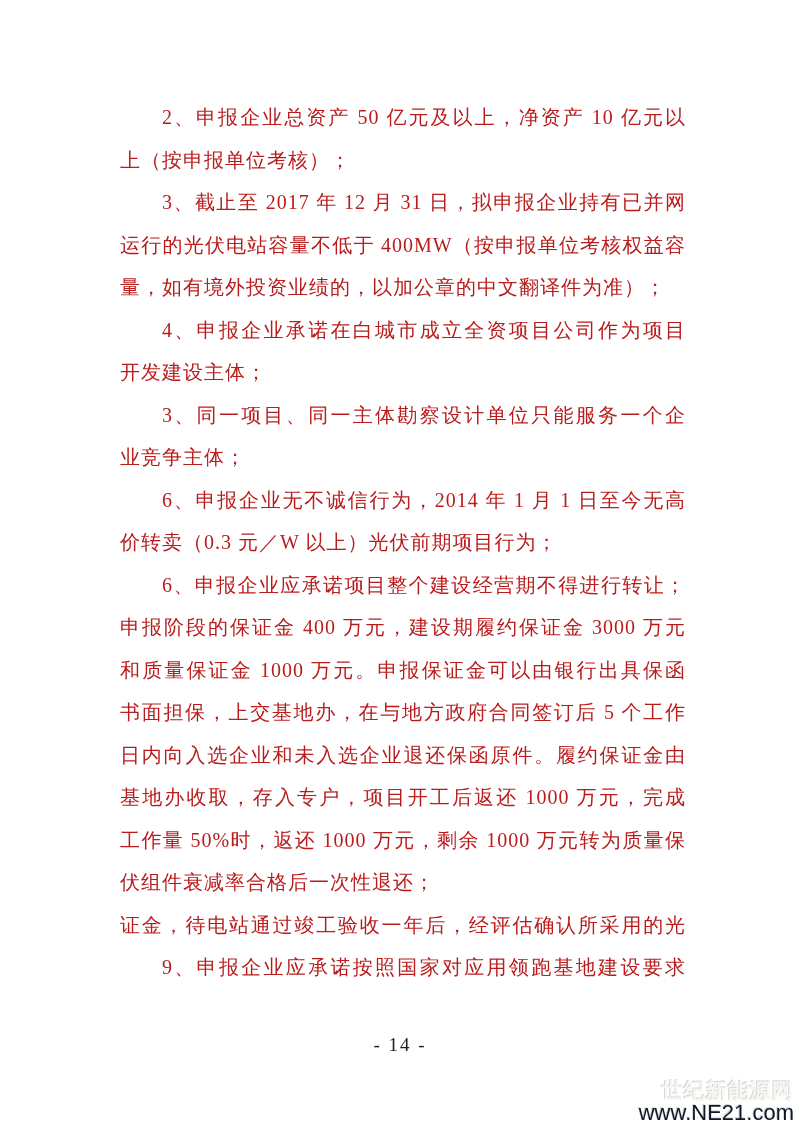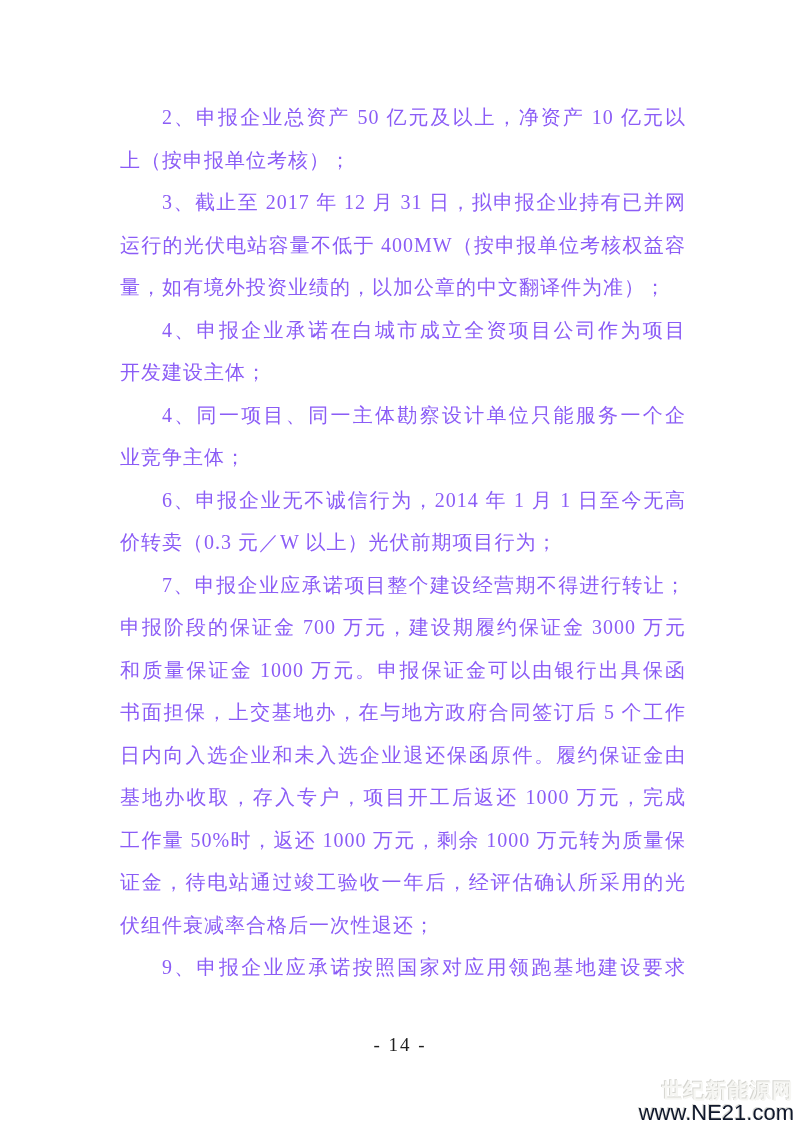--- a/index.html
+++ b/index.html
@@ -21,21 +21,21 @@
     position: absolute;
     left: 120px;
     top: 96px;
     width: 566px;
   }
   .line {
     height: 42.5px;
     line-height: 42.5px;
     font-size: 20px;
     letter-spacing: 1px;
-    color: #8b5cf6;
+    color: #b91c1c;
     overflow: hidden;
     text-align: left;
   }
   .line.ind { padding-left: 42px; }
   .line.fill {
     text-align: justify;
     text-align-last: justify;
   }
   .page-number {
     position: absolute;
@@ -79,33 +79,33 @@
 <div class="page">
 
   <div class="doc-body">
     <div class="line ind fill">2、申报企业总资产 50 亿元及以上，净资产 10 亿元以</div>
     <div class="line">上（按申报单位考核）；</div>
     <div class="line ind fill">3、截止至 2017 年 12 月 31 日，拟申报企业持有已并网</div>
     <div class="line fill">运行的光伏电站容量不低于 400MW（按申报单位考核权益容</div>
     <div class="line">量，如有境外投资业绩的，以加公章的中文翻译件为准）；</div>
     <div class="line ind fill">4、申报企业承诺在白城市成立全资项目公司作为项目</div>
     <div class="line">开发建设主体；</div>
-    <div class="line ind fill">4、同一项目、同一主体勘察设计单位只能服务一个企</div>
+    <div class="line ind fill">3、同一项目、同一主体勘察设计单位只能服务一个企</div>
     <div class="line">业竞争主体；</div>
     <div class="line ind fill">6、申报企业无不诚信行为，2014 年 1 月 1 日至今无高</div>
     <div class="line">价转卖（0.3 元／W 以上）光伏前期项目行为；</div>
-    <div class="line ind fill">7、申报企业应承诺项目整个建设经营期不得进行转让；</div>
-    <div class="line fill">申报阶段的保证金 700 万元，建设期履约保证金 3000 万元</div>
+    <div class="line ind fill">6、申报企业应承诺项目整个建设经营期不得进行转让；</div>
+    <div class="line fill">申报阶段的保证金 400 万元，建设期履约保证金 3000 万元</div>
     <div class="line fill">和质量保证金 1000 万元。申报保证金可以由银行出具保函</div>
     <div class="line fill">书面担保，上交基地办，在与地方政府合同签订后 5 个工作</div>
     <div class="line fill">日内向入选企业和未入选企业退还保函原件。履约保证金由</div>
     <div class="line fill">基地办收取，存入专户，项目开工后返还 1000 万元，完成</div>
     <div class="line fill">工作量 50%时，返还 1000 万元，剩余 1000 万元转为质量保</div>
+    <div class="line">伏组件衰减率合格后一次性退还；</div>
     <div class="line fill">证金，待电站通过竣工验收一年后，经评估确认所采用的光</div>
-    <div class="line">伏组件衰减率合格后一次性退还；</div>
     <div class="line ind fill">9、申报企业应承诺按照国家对应用领跑基地建设要求</div>
   </div>
 
   <div class="page-number">- 14 -</div>
 
   <div class="watermark">
     <div class="wm-name">世纪新能源网</div>
     <div class="wm-url">www.NE21.com</div>
   </div>
 

